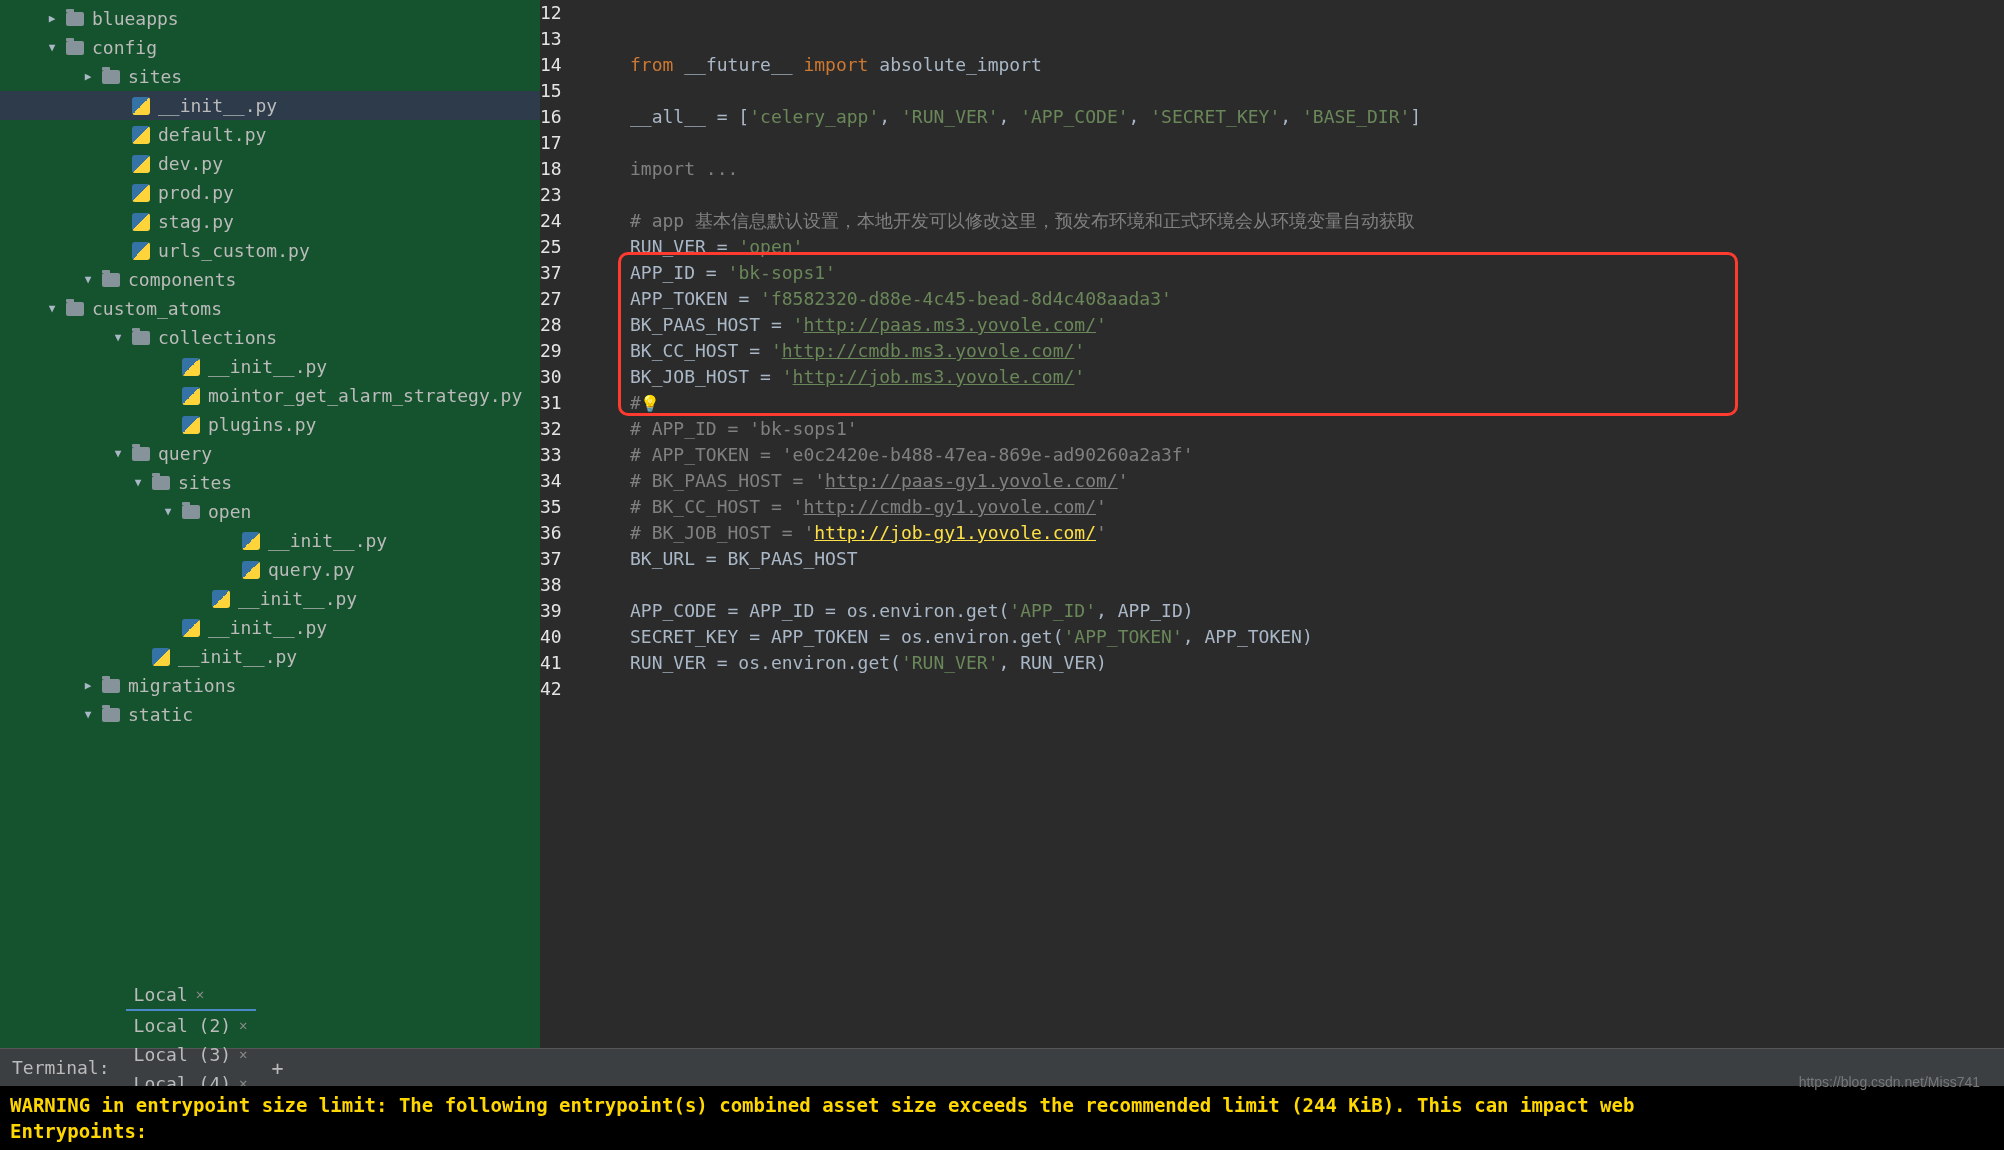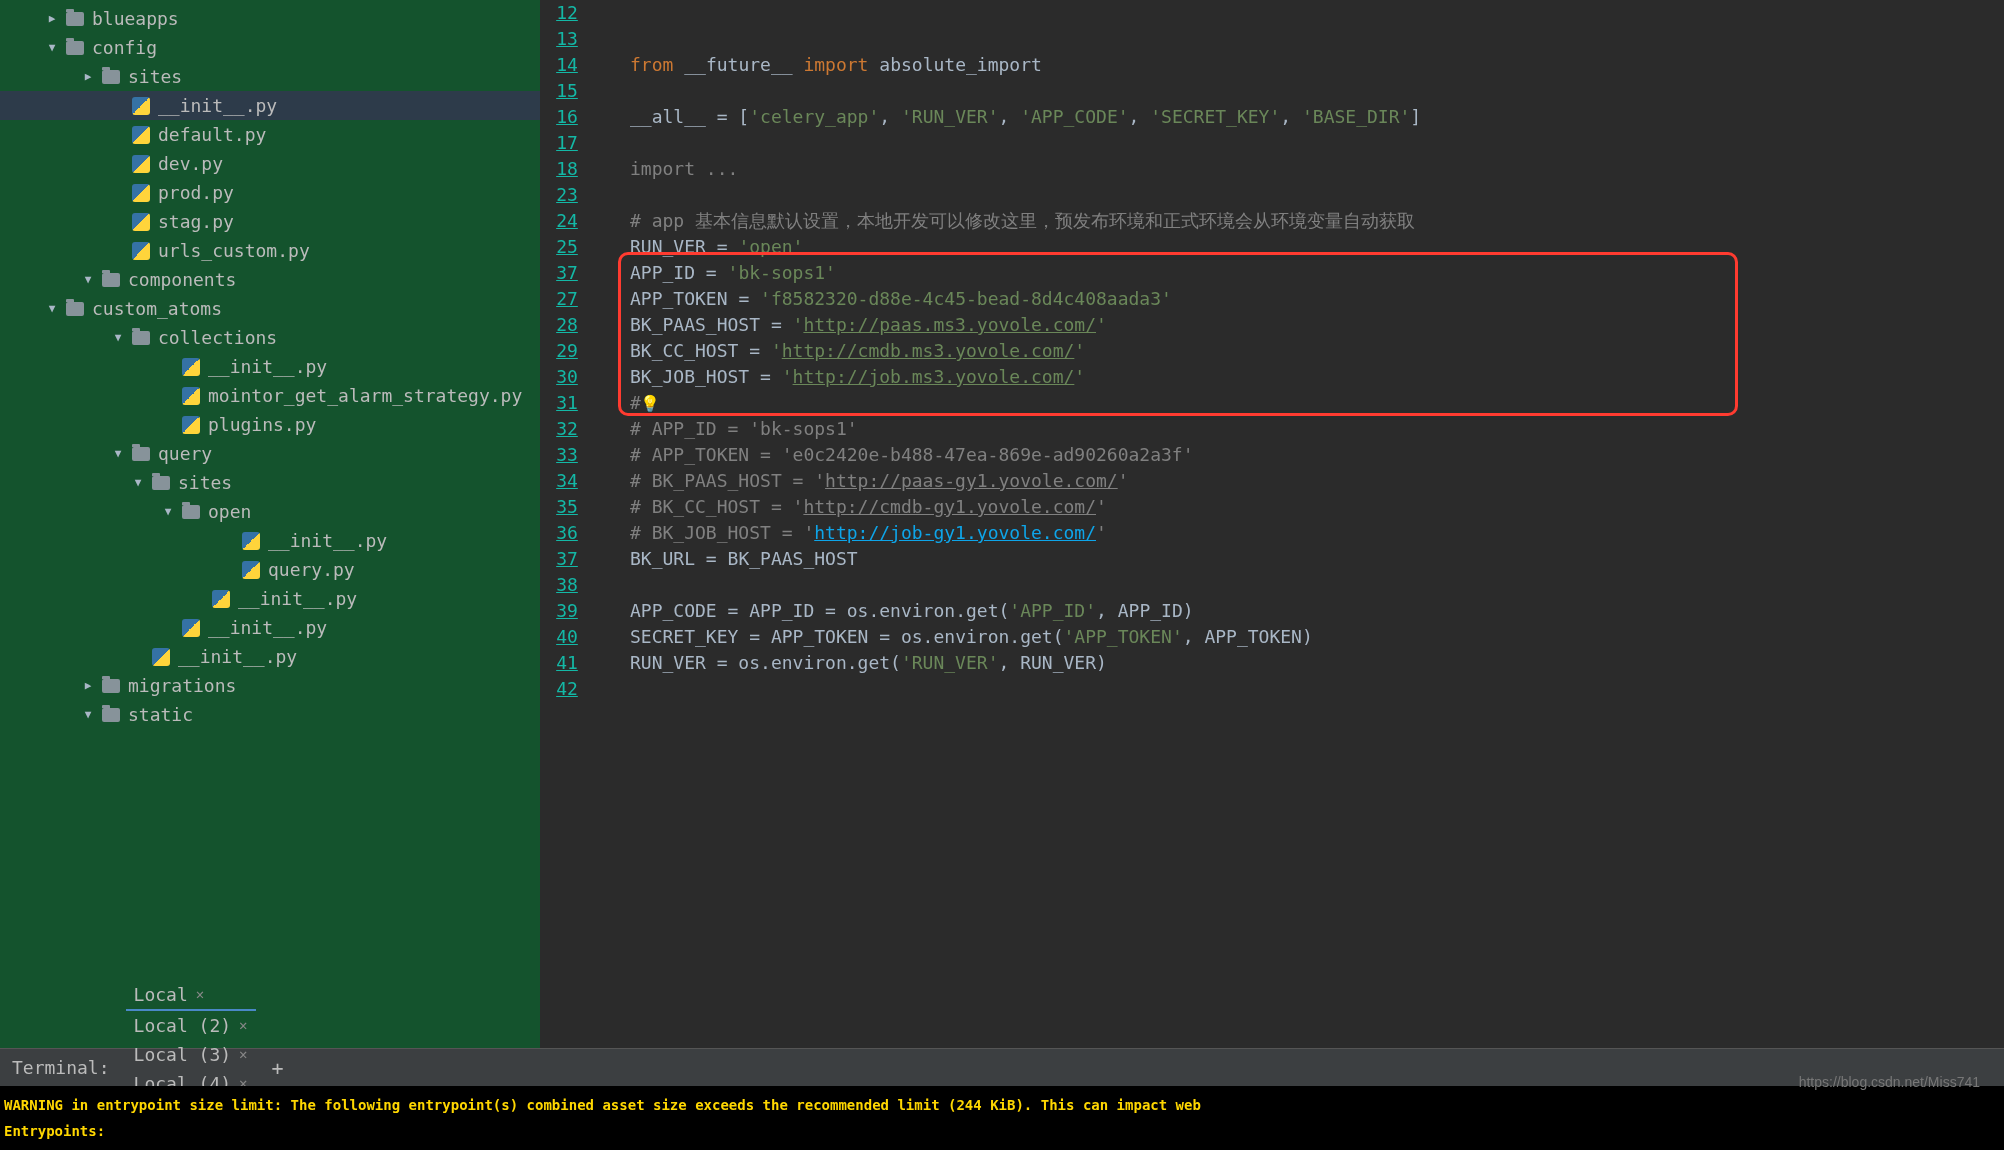--- a/index.html
+++ b/index.html
@@ -77,25 +77,24 @@
 .indent-7 { padding-left: 218px; }
 
 .editor {
   flex: 1;
   display: flex;
   background: #2b2b2b;
   position: relative;
 }
 .gutter {
   width: 72px;
-  text-align: center;
+  text-align: left;
   padding-right: 18px;
-  color: #14b8a6;
+  color: #e5e5e5;
   user-select: none;
-  text-decoration: underline;
 }
 .code {
   flex: 1;
   position: relative;
 }
 .line {
   height: 26px;
   line-height: 26px;
   white-space: pre;
 }
@@ -129,22 +128,22 @@
   padding: 4px 8px;
   cursor: pointer;
 }
 .tab.active { border-bottom: 2px solid #4a88c7; }
 .tab-close { color: #888; font-size: 14px; }
 .tab-add { color: #bbb; font-size: 20px; padding: 0 8px; cursor: pointer; }
 
 .terminal-body {
   background: #000;
   color: #eee;
-  padding: 6px 4px;
-  font-size: 14px;
+  padding: 6px 10px;
+  font-size: 19px;
   line-height: 26px;
   white-space: pre;
 }
 .warn { color: #ffd700; font-weight: bold; }
 
 .watermark {
   position: absolute;
   right: 24px;
   bottom: 60px;
   color: #777;
@@ -378,21 +377,21 @@
         <div class="line"><span class="var">APP_ID</span> = <span class="str">'bk-sops1'</span></div>
         <div class="line"><span class="var">APP_TOKEN</span> = <span class="str">'f8582320-d88e-4c45-bead-8d4c408aada3'</span></div>
         <div class="line"><span class="var">BK_PAAS_HOST</span> = <span class="str">'</span><span class="url">http://paas.ms3.yovole.com/</span><span class="str">'</span></div>
         <div class="line"><span class="var">BK_CC_HOST</span> = <span class="str">'</span><span class="url">http://cmdb.ms3.yovole.com/</span><span class="str">'</span></div>
         <div class="line"><span class="var">BK_JOB_HOST</span> = <span class="str">'</span><span class="url">http://job.ms3.yovole.com/</span><span class="str">'</span></div>
         <div class="line"><span class="cm">#</span><span class="bulb">💡</span></div>
         <div class="line"><span class="cm"># APP_ID = 'bk-sops1'</span></div>
         <div class="line"><span class="cm"># APP_TOKEN = 'e0c2420e-b488-47ea-869e-ad90260a2a3f'</span></div>
         <div class="line"><span class="cm"># BK_PAAS_HOST = '</span><span class="url" style="color:#808080">http://paas-gy1.yovole.com/</span><span class="cm">'</span></div>
         <div class="line"><span class="cm"># BK_CC_HOST = '</span><span class="url" style="color:#808080">http://cmdb-gy1.yovole.com/</span><span class="cm">'</span></div>
-        <div class="line"><span class="cm"># BK_JOB_HOST = '</span><span class="url" style="color:#0ea5e9">http://job-gy1.yovole.com/</span><span class="cm">'</span></div>
+        <div class="line"><span class="cm"># BK_JOB_HOST = '</span><span class="url" style="color:#fde047">http://job-gy1.yovole.com/</span><span class="cm">'</span></div>
         <div class="line"><span class="var">BK_URL</span> = <span class="var">BK_PAAS_HOST</span></div>
         <div class="line"></div>
         <div class="line"><span class="var">APP_CODE</span> = <span class="var">APP_ID</span> = os.environ.get(<span class="str">'APP_ID'</span>, APP_ID)</div>
         <div class="line"><span class="var">SECRET_KEY</span> = <span class="var">APP_TOKEN</span> = os.environ.get(<span class="str">'APP_TOKEN'</span>, APP_TOKEN)</div>
         <div class="line"><span class="var">RUN_VER</span> = os.environ.get(<span class="str">'RUN_VER'</span>, RUN_VER)</div>
         <div class="line"></div>
       </div>
   </div>
 </div>
 

